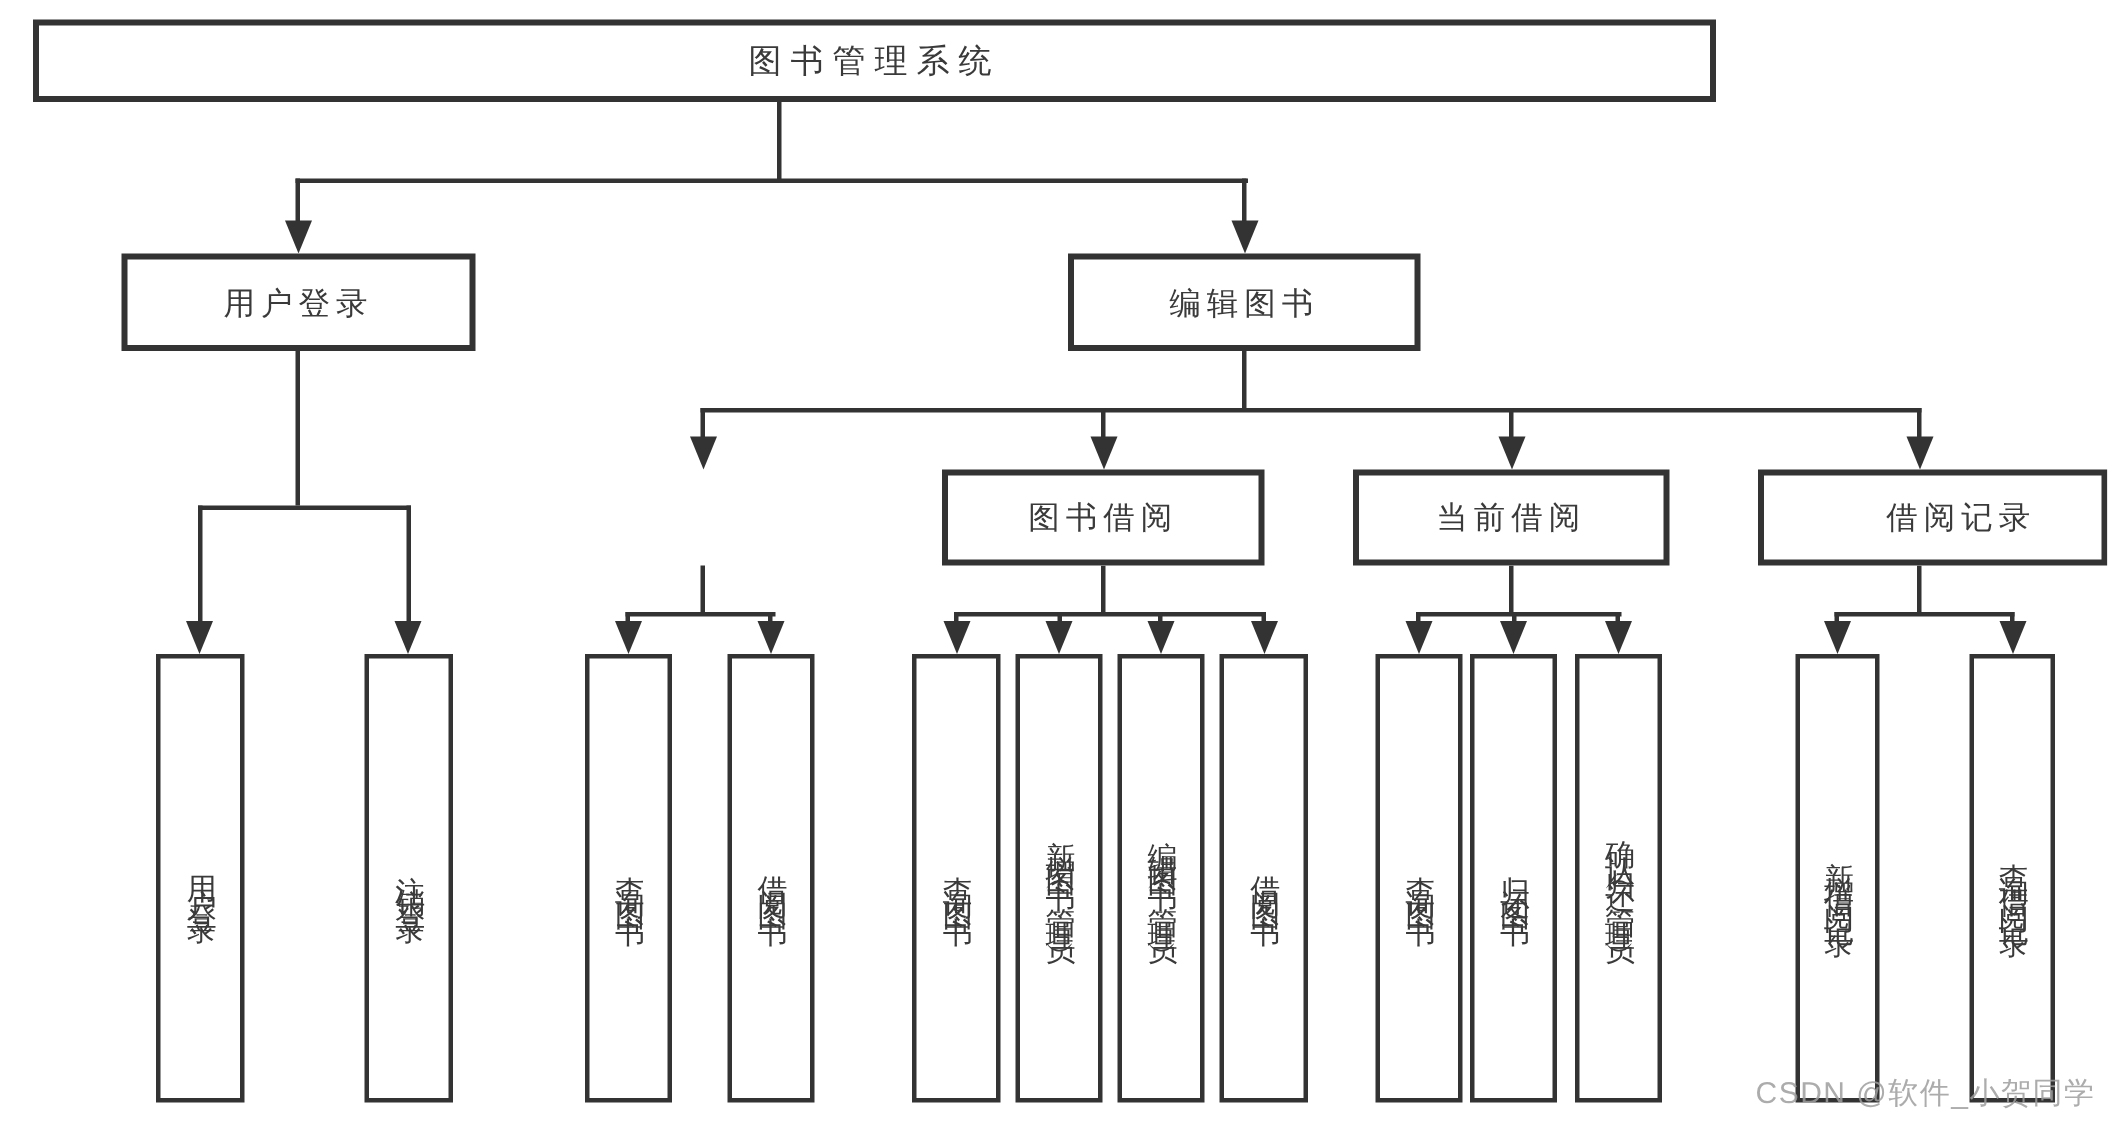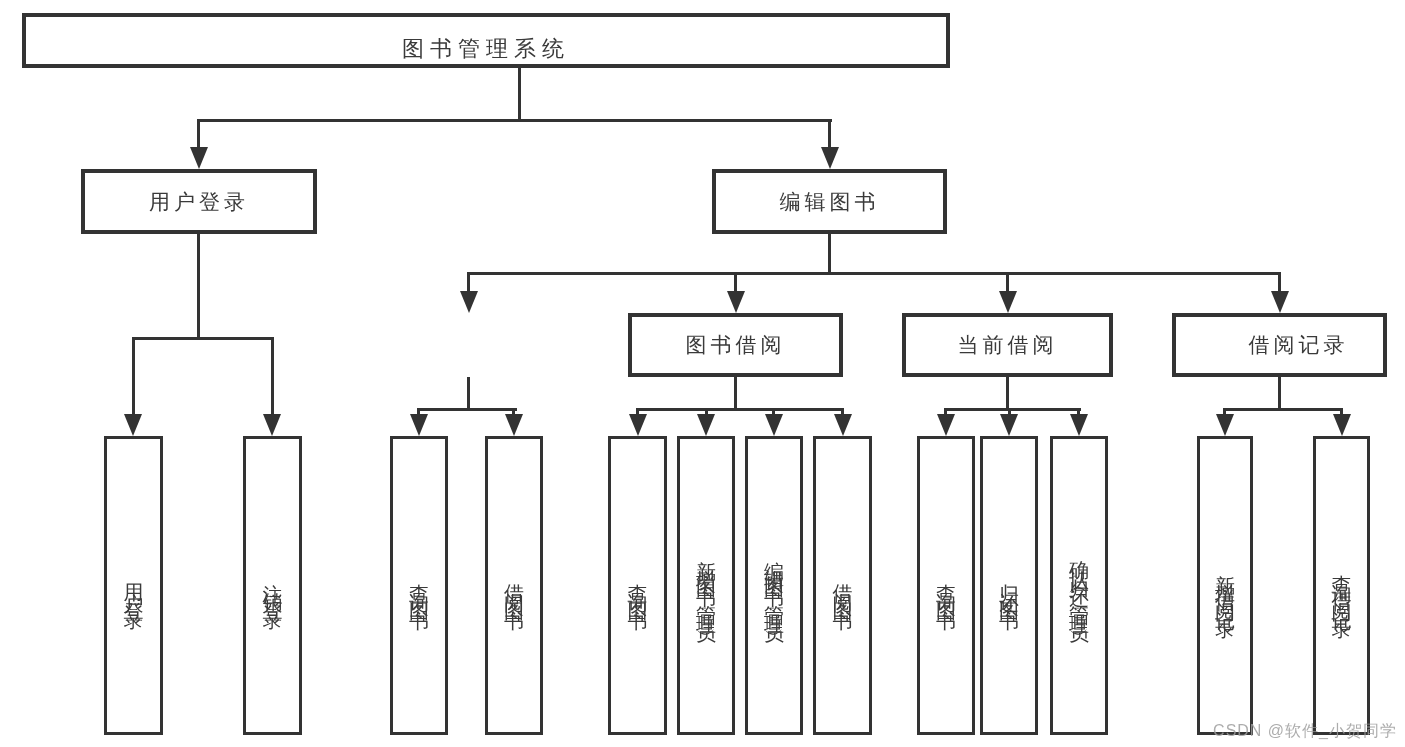--- a/index.html
+++ b/index.html
@@ -55,33 +55,33 @@
     width: 0; height: 0;
     border-left: 9px solid transparent;
     border-right: 9px solid transparent;
     border-top: 22px solid #333333;
     z-index: 1;
   }
   .watermark {
     position: absolute;
     right: 8px;
     bottom: 5px;
-    font-size: 16px;
+    font-size: 20px;
     color: rgba(158, 158, 158, 0.85);
     letter-spacing: 1px;
     z-index: 5;
     white-space: nowrap;
   }
 </style>
 </head>
 <body>
 
 <div class="canvas">
 
-  <div class="box root" style="left:22px; top:13px; width:928px; height:55px;align-items:flex-end;">
+  <div class="box root" style="left:22px; top:13px; width:1122px; height:55px;">
     <span>图书管理系统</span>
   </div>
 
   <div>
     <div class="v" style="left:518px; top:68px; height:52px;"></div>
     <div class="h" style="left:197px; top:119px; width:635px;"></div>
     <div class="v" style="left:197px; top:119px; height:29px;"></div>
     <div class="arrow" style="left:190px; top:147px;"></div>
     <div class="v" style="left:828px; top:119px; height:29px;"></div>
     <div class="arrow" style="left:821px; top:147px;"></div>
@@ -115,21 +115,21 @@
     <div class="v" style="left:1278px; top:272px; height:21px;"></div>
     <div class="arrow" style="left:1271px; top:291px;"></div>
   </div>
 
   <div class="box" style="left:628px; top:313px; width:215px; height:64px;font-family:Liberation Serif, serif;">
     <span>图书借阅</span>
   </div>
   <div class="box" style="left:902px; top:313px; width:211px; height:64px;">
     <span>当前借阅</span>
   </div>
-  <div class="box" style="left:1172px; top:313px; width:215px; height:64px;padding-left:38px;">
+  <div class="box" style="left:1172px; top:313px; width:233px; height:64px;padding-left:38px;">
     <span>借阅记录</span>
   </div>
 
   <div>
     <div class="v" style="left:467px; top:377px; height:31px;"></div>
     <div class="h" style="left:417px; top:408px; width:100px;"></div>
     <div class="v" style="left:417px; top:408px; height:9px;"></div>
     <div class="arrow" style="left:410px; top:414px;"></div>
     <div class="v" style="left:512px; top:408px; height:9px;"></div>
     <div class="arrow" style="left:505px; top:414px;"></div>

